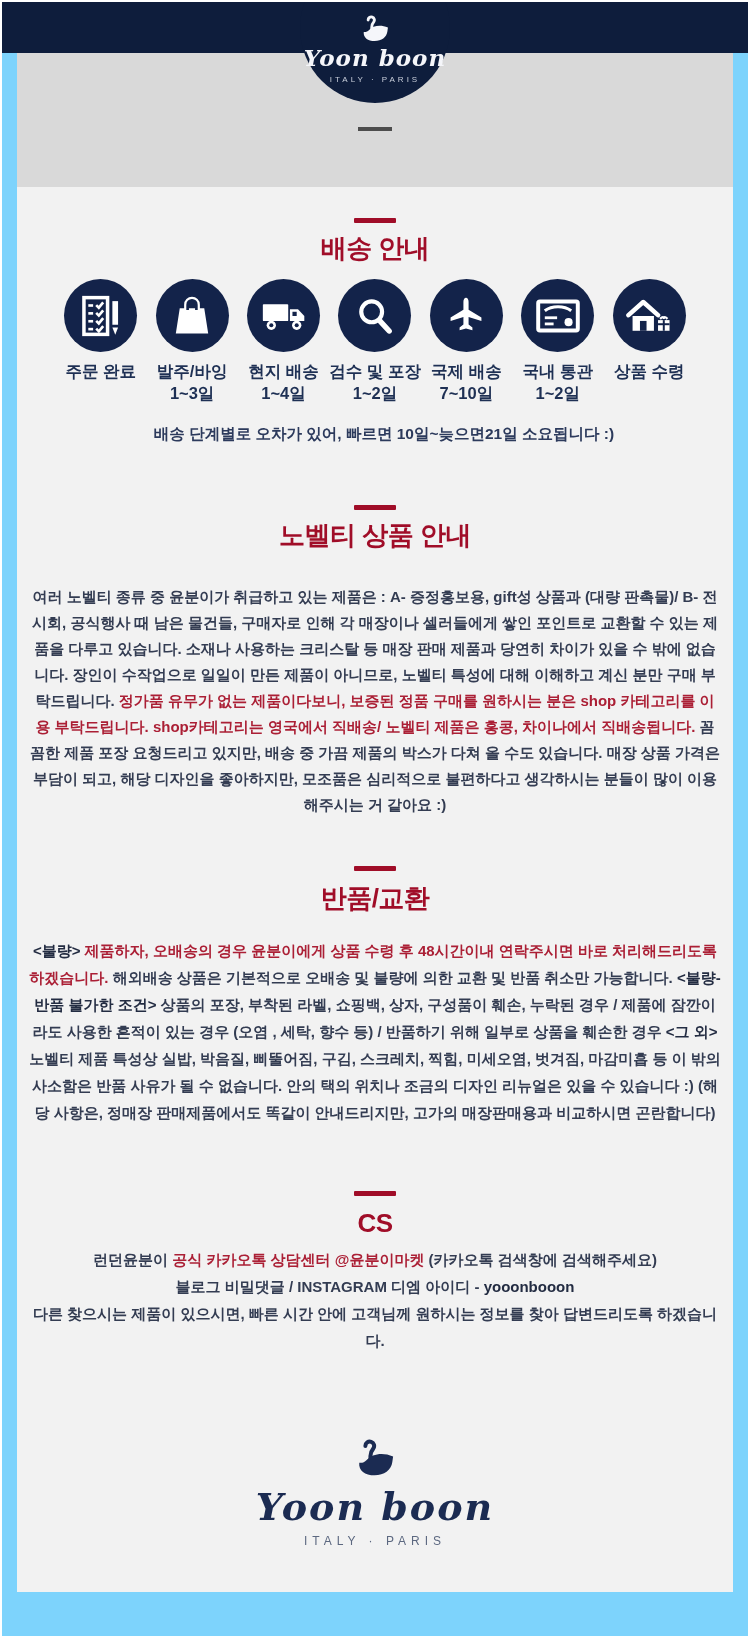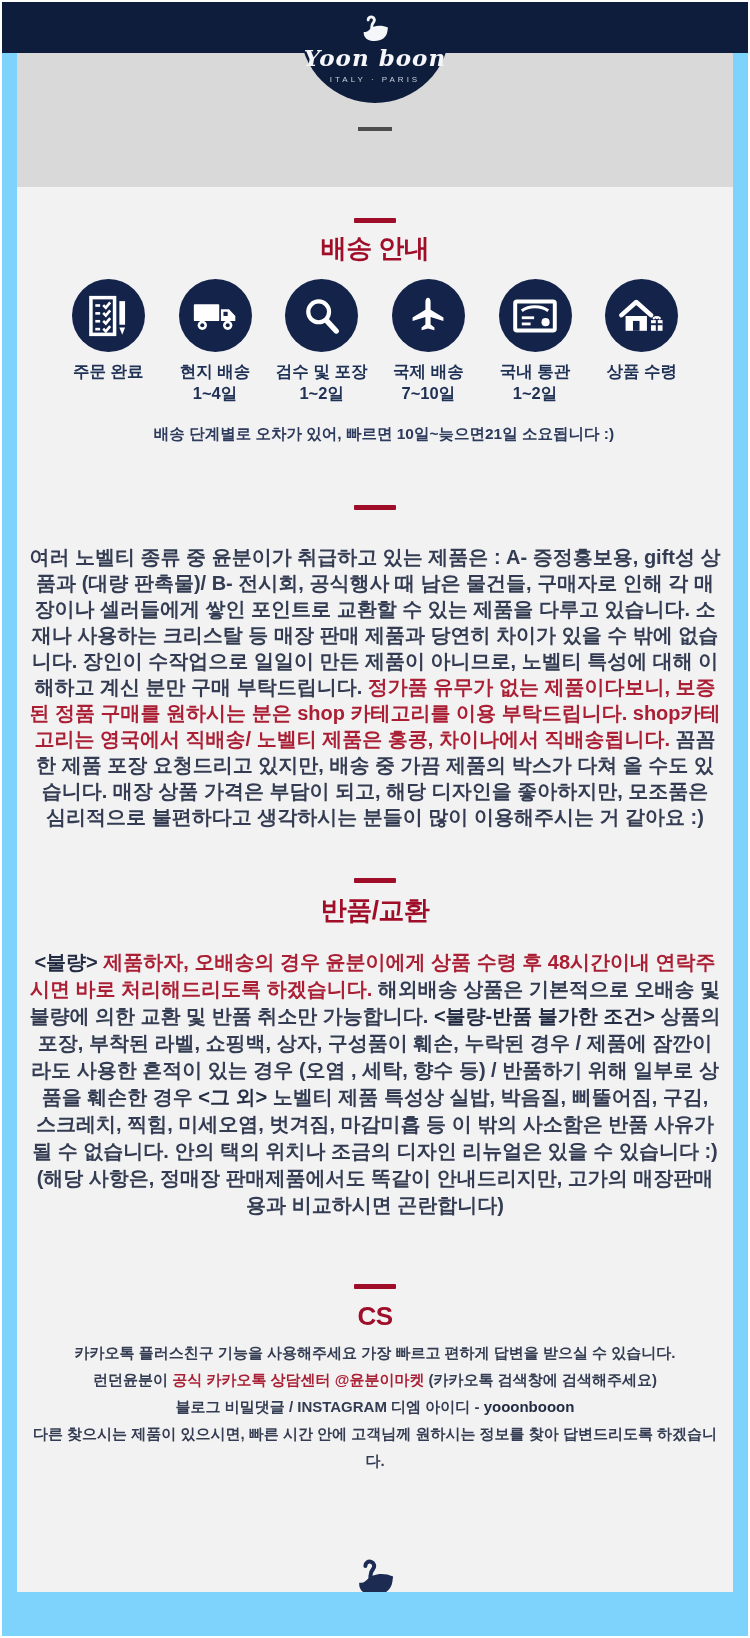--- a/index.html
+++ b/index.html
@@ -99,21 +99,21 @@
     margin-top: 20px;
     text-align: center;
     font-size: 15.5px; font-weight: 700;
     color: #2c3a5c;
     padding-left: 18px;
   }
   
   .para {
     margin: 7px 12px;
     text-align: center;
-    font-size: 20px; font-weight: 700;
+    font-size: 15px; font-weight: 700;
     color: #333c52;
   }
   .para-novelty { margin-top: 34px; line-height: 26px; }
   .para-returns { margin-top: 24px; line-height: 27px; }
   .t-red { color: #ab1f35; }
   .t-navy-bold { color: #232c42; font-weight: 800; }
   .divider-novelty { margin-top: 60px; }
   .divider-returns { margin-top: 48px; }
   .divider-cs { margin-top: 65px; }
   .title-returns { margin-top: 12px; }
@@ -186,20 +186,32 @@
                   <path d="M16.5,38.5 l3,3 5,-6"></path>
               </g>
               <rect x="35" y="7" width="6.5" height="27" fill="#fff"></rect>
               <path d="M35,37 h6.5 l-3.2,8.5 z" fill="#fff"></path>
             </svg>
           </div>
           <div class="step-label">주문 완료</div>
           <div class="step-duration"></div>
         </div>
 
+        <div class="step">
+          <div class="step-circle">
+            <svg width="40" height="42" viewBox="0 0 44 48">
+              <path d="M8,15 h28 l4.5,29 h-37 z" fill="#fff"></path>
+              <path d="M15,19 v-8 a7,7 0 0 1 14,0 v8" fill="none" stroke="#fff" stroke-width="4"></path>
+              <path d="M15,19 v-8 a7,7 0 0 1 14,0 v8" fill="none" stroke="#13234a" stroke-width="0"></path>
+              <path d="M17,17 v-6 a5,5 0 0 1 10,0 v6" fill="none" stroke="#13234a" stroke-width="3"></path>
+            </svg>
+          </div>
+          <div class="step-label">발주/바잉</div>
+          <div class="step-duration">1~3일</div>
+        </div>
 
         <div class="step">
           <div class="step-circle">
             <svg width="44" height="38" viewBox="0 0 52 42">
               <rect x="1" y="7" width="30" height="20" fill="#fff" rx="1"></rect>
               <path d="M33,13 h9.5 l7.5,8 v6 h-17 z" fill="#fff"></path>
               <rect x="36" y="16" width="5" height="5" fill="#13234a"></rect>
               <circle cx="11" cy="32" r="5.5" fill="#fff"></circle>
                 <circle cx="11" cy="32" r="2.4" fill="#13234a"></circle>
               <circle cx="41" cy="32" r="5.5" fill="#fff"></circle>
@@ -261,38 +273,38 @@
           <div class="step-duration"></div>
         </div>
 
       </div>
 
       <p class="shipping-caption">배송 단계별로 오차가 있어, 빠르면 10일~늦으면21일 소요됩니다 :)</p>
     </section>
 
     <section>
       <div class="red-divider divider-novelty"></div>
+      <h2 class="section-title">노벨티 상품 안내</h2>
       <p class="para para-novelty">
         <span>여러 노벨티 종류 중 윤분이가 취급하고 있는 제품은 : A- 증정홍보용, gift성 상품과 (대량 판촉물)/ B- 전시회, 공식행사 때 남은 물건들, 구매자로 인해 각 매장이나 셀러들에게 쌓인 포인트로 교환할 수 있는 제품을 다루고 있습니다. 소재나 사용하는 크리스탈 등 매장 판매 제품과 당연히 차이가 있을 수 밖에 없습니다. 장인이 수작업으로 일일이 만든 제품이 아니므로, 노벨티 특성에 대해 이해하고 계신 분만 구매 부탁드립니다. </span><span class="t-red">정가품 유무가 없는 제품이다보니, 보증된 정품 구매를 원하시는 분은 shop 카테고리를 이용 부탁드립니다. shop카테고리는 영국에서 직배송/ 노벨티 제품은 홍콩, 차이나에서 직배송됩니다. </span><span>꼼꼼한 제품 포장 요청드리고 있지만, 배송 중 가끔 제품의 박스가 다쳐 올 수도 있습니다. 매장 상품 가격은 부담이 되고, 해당 디자인을 좋아하지만, 모조품은 심리적으로 불편하다고 생각하시는 분들이 많이 이용해주시는 거 같아요 :)</span>
       </p>
     </section>
 
     <section>
       <div class="red-divider divider-returns"></div>
       <h2 class="section-title title-returns">반품/교환</h2>
       <p class="para para-returns">
         <span class="t-navy-bold">&lt;불량&gt;</span><span class="t-red"> 제품하자, 오배송의 경우 윤분이에게 상품 수령 후 48시간이내 연락주시면 바로 처리해드리도록 하겠습니다.</span><span> 해외배송 상품은 기본적으로 오배송 및 불량에 의한 교환 및 반품 취소만 가능합니다. </span><span class="t-navy-bold">&lt;불량-반품 불가한 조건&gt;</span><span> 상품의 포장, 부착된 라벨, 쇼핑백, 상자, 구성품이 훼손, 누락된 경우 / 제품에 잠깐이라도 사용한 흔적이 있는 경우 (오염 , 세탁, 향수 등) / 반품하기 위해 일부로 상품을 훼손한 경우 </span><span class="t-navy-bold">&lt;그 외&gt;</span><span> 노벨티 제품 특성상 실밥, 박음질, 삐뚤어짐, 구김, 스크레치, 찍힘, 미세오염, 벗겨짐, 마감미흡 등 이 밖의 사소함은 반품 사유가 될 수 없습니다. 안의 택의 위치나 조금의 디자인 리뉴얼은 있을 수 있습니다 :) (해당 사항은, 정매장 판매제품에서도 똑같이 안내드리지만, 고가의 매장판매용과 비교하시면 곤란합니다)</span>
       </p>
     </section>
 
     <section>
       <div class="red-divider divider-cs"></div>
       <h2 class="section-title title-cs">CS</h2>
       <div class="cs-lines">
-        <p class="cs-line">카카오톡 플러스친구 기능을 사용해주세요 가장 빠르고 편하게 답변을 받으실 수 있습니다.</p>
         <p class="cs-line"><span>런던윤분이 </span><span class="t-red">공식 카카오톡 상담센터 @윤분이마켓</span><span> (카카오톡 검색창에 검색해주세요)</span></p>
         <p class="cs-line"><span>블로그 비밀댓글 / INSTAGRAM 디엠 아이디 - </span><span class="t-bold-dark">yooonbooon</span></p>
         <p class="cs-line">다른 찾으시는 제품이 있으시면, 빠른 시간 안에 고객님께 원하시는 정보를 찾아 답변드리도록 하겠습니다.</p>
       </div>
     </section>
 
     <div class="bottom-logo">
       <svg class="swan-bottom" viewBox="0 0 60 48">
         <path d="M19,8 a5,5 0 1 1 9,3 c-2.2,2.6 -3.2,4.2 -3.2,8.4 v7" fill="none" stroke="#1b2b52" stroke-width="4.6" stroke-linecap="round"></path>
         <path d="M12,27 c-1,9 6.5,14.5 17.5,14.5 c11,0 19,-6 20.3,-15.2 l0.9,-6.3 c-12,-5.2 -24,-3 -30.2,4 c-3,3.4 -6.4,3.6 -8.5,3 z" fill="#1b2b52"></path>

